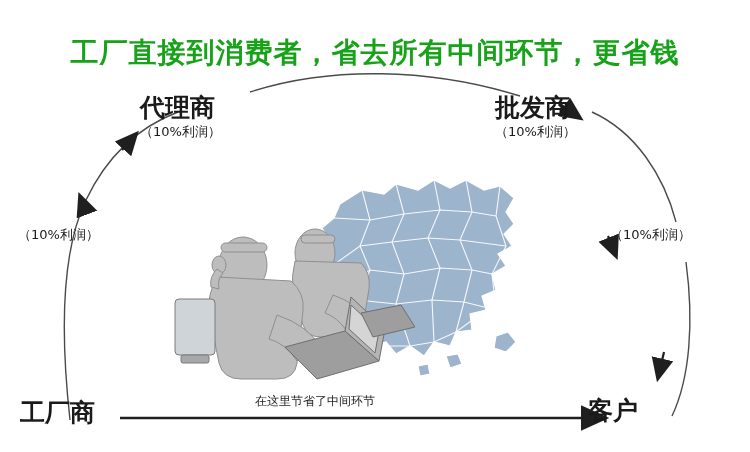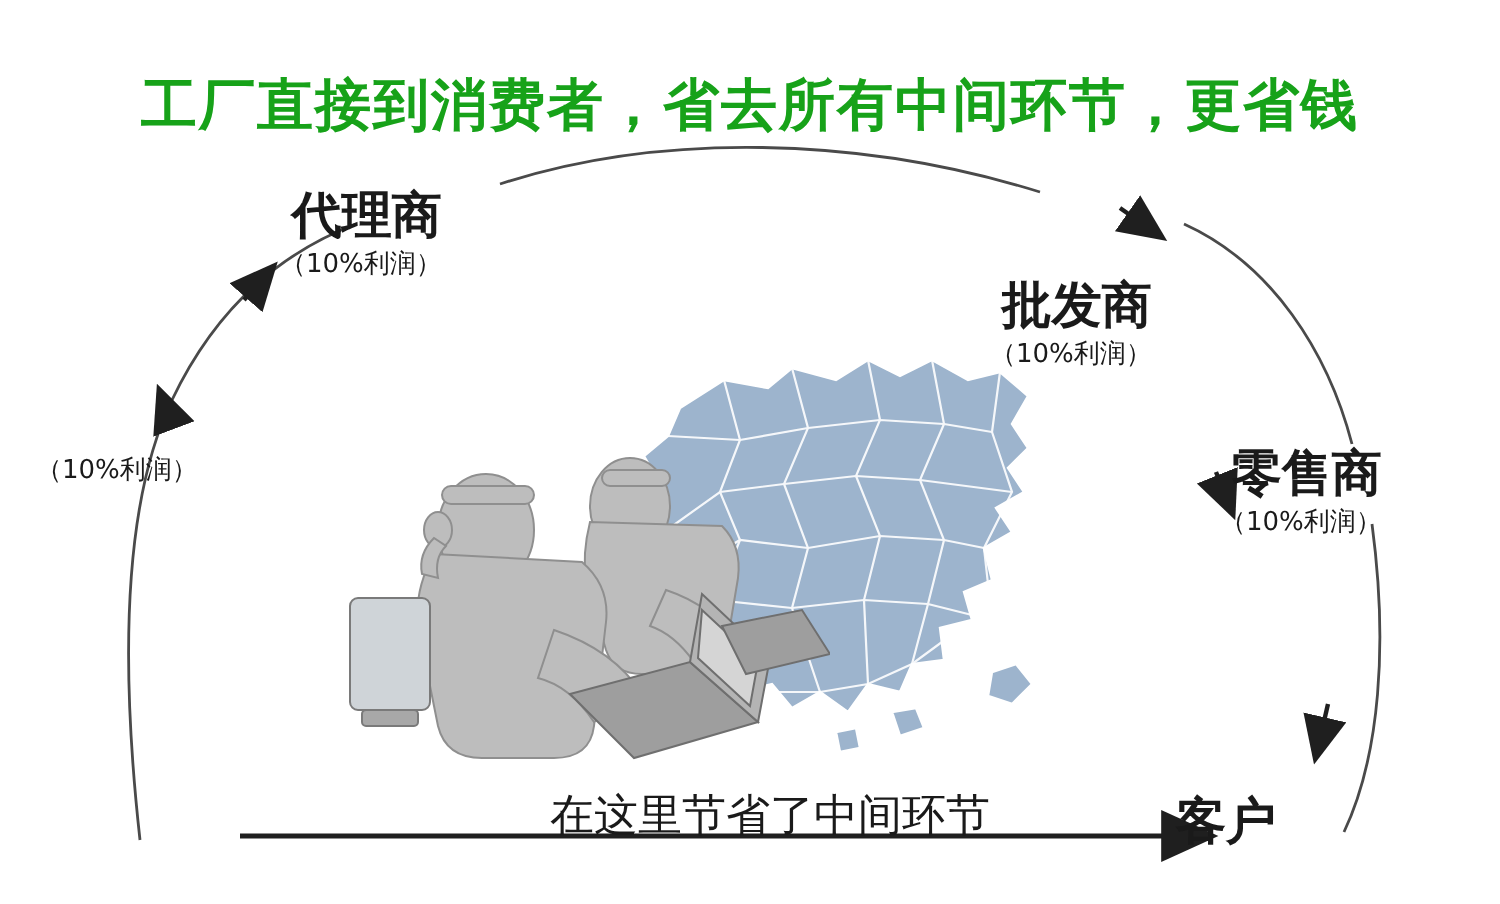--- a/index.html
+++ b/index.html
@@ -35,37 +35,36 @@
     font-weight:bold;
     line-height:1.05;
     display:block;
   }
   .node .sub{
     font-size:13px;
     font-weight:normal;
     display:block;
     margin-top:2px;
   }
-  .node.center .main,.node.center .sub{text-align:right;}
+  .node.center .main,.node.center .sub{text-align:left;}
 
   .n-agent{left:140px;top:95px;}
-  .n-whole{left:495px;top:95px;margin-top:45px;}
+  .n-whole{left:495px;top:95px;}
   .n-dist{left:18px;top:224px;}
   .n-retail{left:610px;top:224px;}
   .n-factory{left:20px;top:400px;}
   .n-customer{left:588px;top:400px;font-family:Liberation Mono, monospace;}
 
   .bottom-lines{
     position:absolute;
     left:255px;top:392px;
     width:260px;
-    text-align:center;
     color:#1a1a1a;
     font-family:"DejaVu Sans","Liberation Sans",sans-serif;
-    font-size:22px;
+    font-size:12px;
     line-height:1.55;
   }
 
   svg.layer{position:absolute;left:0;top:0;width:750px;height:452px;}
 
   
   .map{position:absolute;left:300px;top:150px;width:260px;height:250px;}
 
   
   .people{position:absolute;left:165px;top:195px;width:250px;height:210px;}
@@ -159,24 +158,26 @@
   <div class="node center n-whole">
     <span class="main">批发商</span>
     <span class="sub">（10%利润）</span>
   </div>
 
   <div class="node center n-dist">
     <span class="sub">（10%利润）</span>
   </div>
 
   <div class="node center n-retail">
-    <span class="main">零售商</span>
     <span class="sub">（10%利润）</span>
   </div>
 
+  <div class="node n-factory">
+    <span class="main">工厂商</span>
+  </div>
 
   <div class="node n-customer">
     <span class="main">客户</span>
   </div>
 
   <div class="bottom-lines">
     <div>在这里节省了中间环节</div>
   </div>
 
 </div>

